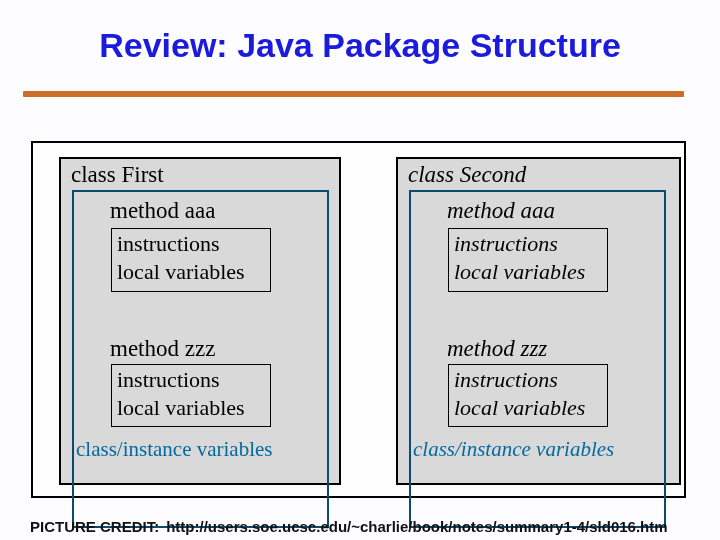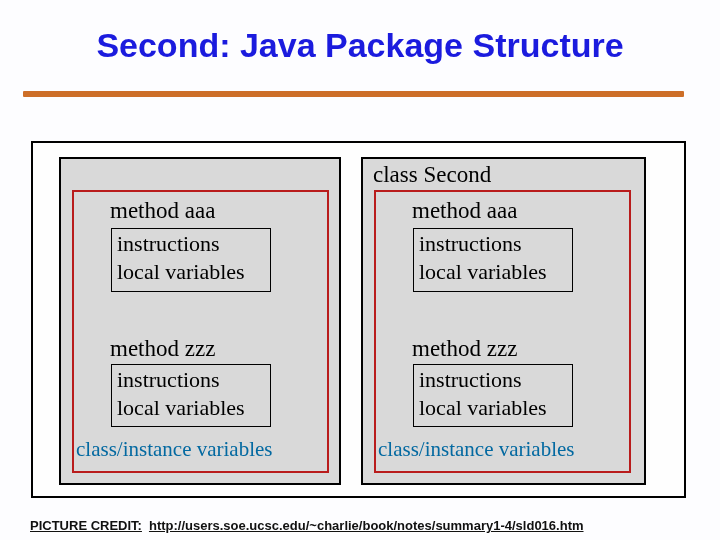--- a/index.html
+++ b/index.html
@@ -44,31 +44,31 @@
   }
 
   .class-box {
     position: absolute; top: 14px;
     height: 328px;
     background: var(--box-gray, #d9d9d9);
     border: 2px solid #000;
     box-sizing: border-box;
   }
   .class-first  { left: 26px;  width: 282px; }
-  .class-second { left: 328px; width: 285px; }
+  .class-second { left: 363px; width: 285px; font-style: italic; }
 
   .class-name {
     position: absolute; left: 10px; top: 3px;
     font-size: 23px; color: #000; white-space: nowrap;
   }
 
   .method-area {
     position: absolute; left: 11px; top: 31px;
-    width: 257px; height: 283px;
-    border: 2px solid #b91c1c;
+    width: 257px; height: 338px;
+    border: 2px solid #0c4a6e;
     box-sizing: border-box;
   }
 
   .method-label {
     position: absolute; left: 36px;
     font-size: 23px; color: #000; white-space: nowrap;
   }
   .method-label.m1 { top: 6px; }
   .method-label.m2 { top: 144px; }
 
@@ -86,40 +86,40 @@
 
   .vars-label {
     position: absolute; left: 2px; top: 245px;
     font-size: 21px; color: #0369a1; white-space: nowrap;
   }
 
   .footer {
     position: absolute; left: 30px; top: 518px;
     font-family: "Liberation Sans", "DejaVu Sans", sans-serif;
     font-weight: bold;
-    font-size: 13px;
+    font-size: 15px;
     color: #111;
     white-space: nowrap;
-    text-decoration: underline;
   }
   .footer .url { margin-left: 7px; }
 </style>
 </head>
 <body>
 
 <div class="slide">
 
-  <h1 class="title">Second: Java Package Structure</h1>
+  <h1 class="title">Review: Java Package Structure</h1>
 
   <div class="rule"></div>
 
 
   <div class="package-box">
 
     <div class="class-box class-first">
+      <div class="class-name">class First</div>
       <div class="method-area">
         <div class="method-label m1">method aaa</div>
         <div class="instr-box b1">
           <div>instructions</div>
           <div>local variables</div>
         </div>
         <div class="method-label m2">method zzz</div>
         <div class="instr-box b2">
           <div>instructions</div>
           <div>local variables</div>

